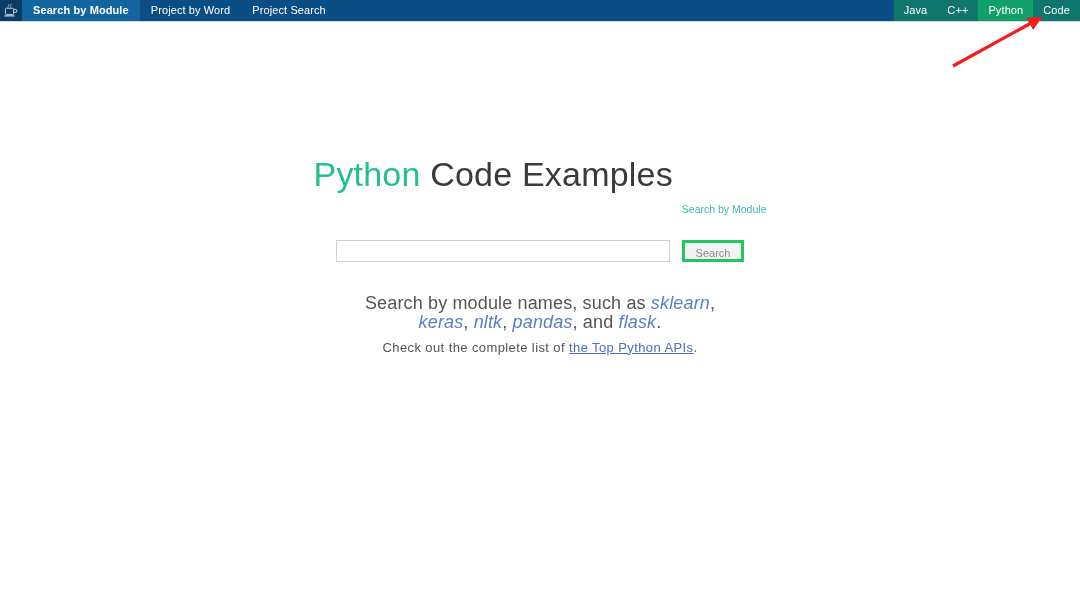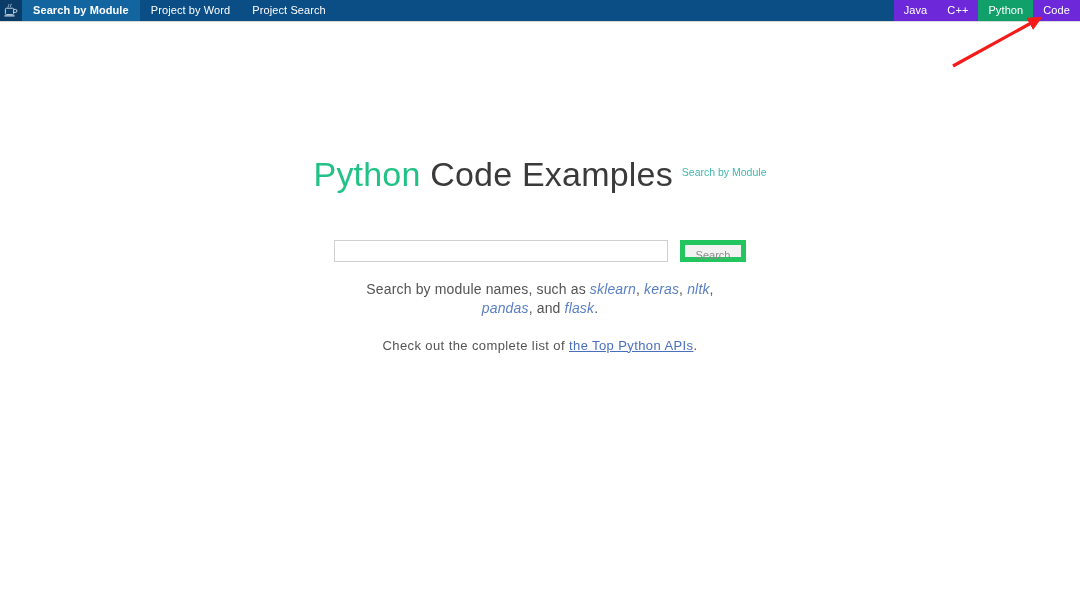--- a/index.html
+++ b/index.html
@@ -55,37 +55,37 @@
     text-decoration: none;
     letter-spacing: 0.1px;
   }
   .nav-item.active-blue { background: #13659f; font-weight: bold; }
 
   .nav-spacer { flex: 1 1 auto; }
 
   .nav-right {
     display: flex;
     align-items: stretch;
-    background: #6d28d9;
+    background: #0f766e;
     flex: 0 0 auto;
   }
   .nav-right .nav-item { padding: 0 10px; }
   .nav-right .nav-item.active-green { background: #12a06a; }
 
   
   .content {
     position: absolute;
     top: 22px; left: 0;
     width: 1080px;
     text-align: center;
   }
   .title-row {
     margin-top: 110px;
     display: flex;
-    align-items: center;
+    align-items: flex-end;
     justify-content: center;
   }
   .title {
     font-size: 34px;
     color: #3a3a3a;
     font-weight: normal;
     letter-spacing: 0.2px;
   }
   .title .py { color: #22c287; }
   .subtitle {
@@ -112,45 +112,45 @@
     padding: 0 5px;
     box-sizing: content-box;
     outline: none;
     font-family: "Liberation Sans", sans-serif;
   }
   .search-button {
     margin-left: 12px;
     height: 22px;
     padding: 0 11px;
     background: #f2f2f2;
-    border: 5px solid #22c55e;
+    border: 3px solid #22c55e;
     color: #8c8c8c;
     font-size: 11px;
     font-family: "Liberation Sans", sans-serif;
     cursor: pointer;
     line-height: 20px;
   }
 
   .hint {
-    margin-top: 18px;
-    font-size: 14px;
+    margin-top: 32px;
+    font-size: 18px;
     color: #545454;
     line-height: 19px;
     width: 360px;
     margin-left: auto;
     margin-right: auto;
     letter-spacing: 0.15px;
   }
   .hint .mod {
     color: #5a7fc4;
     font-style: italic;
   }
 
   .complete {
-    margin-top: 20px;
+    margin-top: 8px;
     font-size: 13px;
     color: #545454;
     letter-spacing: 0.4px;
   }
   .complete a {
     color: #4a6fbf;
     text-decoration: underline;
     letter-spacing: 0.4px;
   }
 

